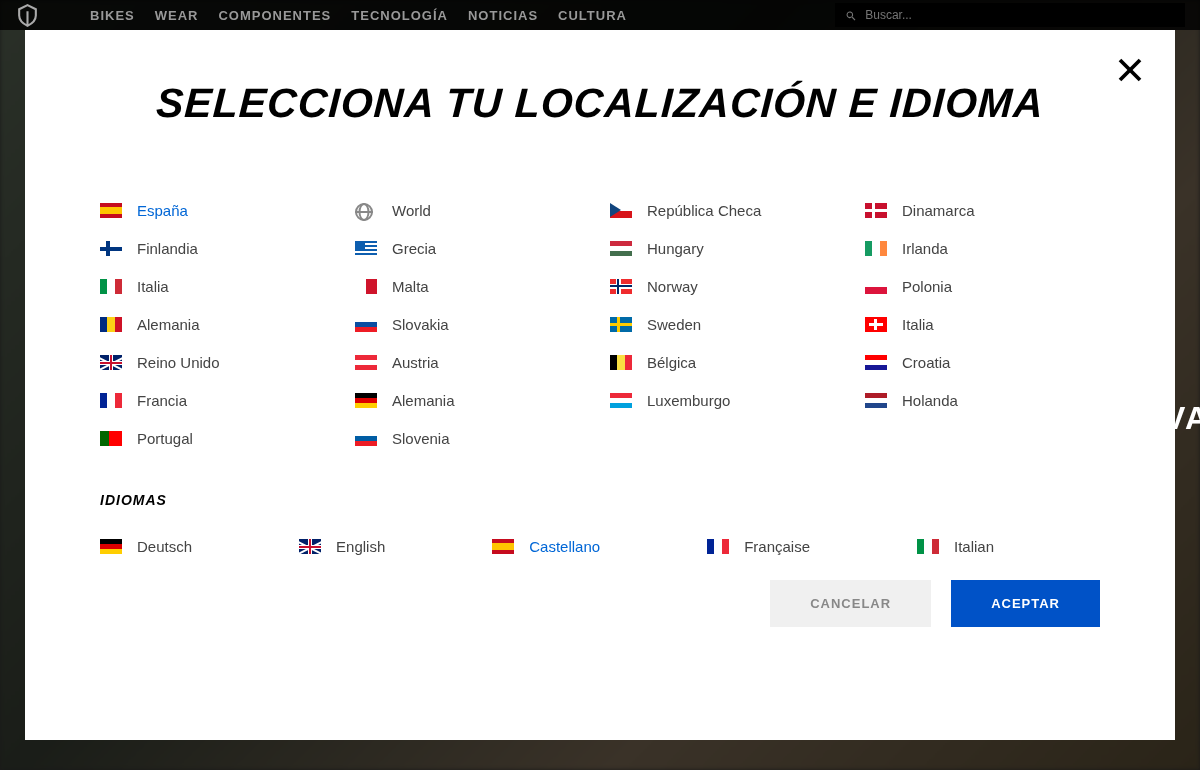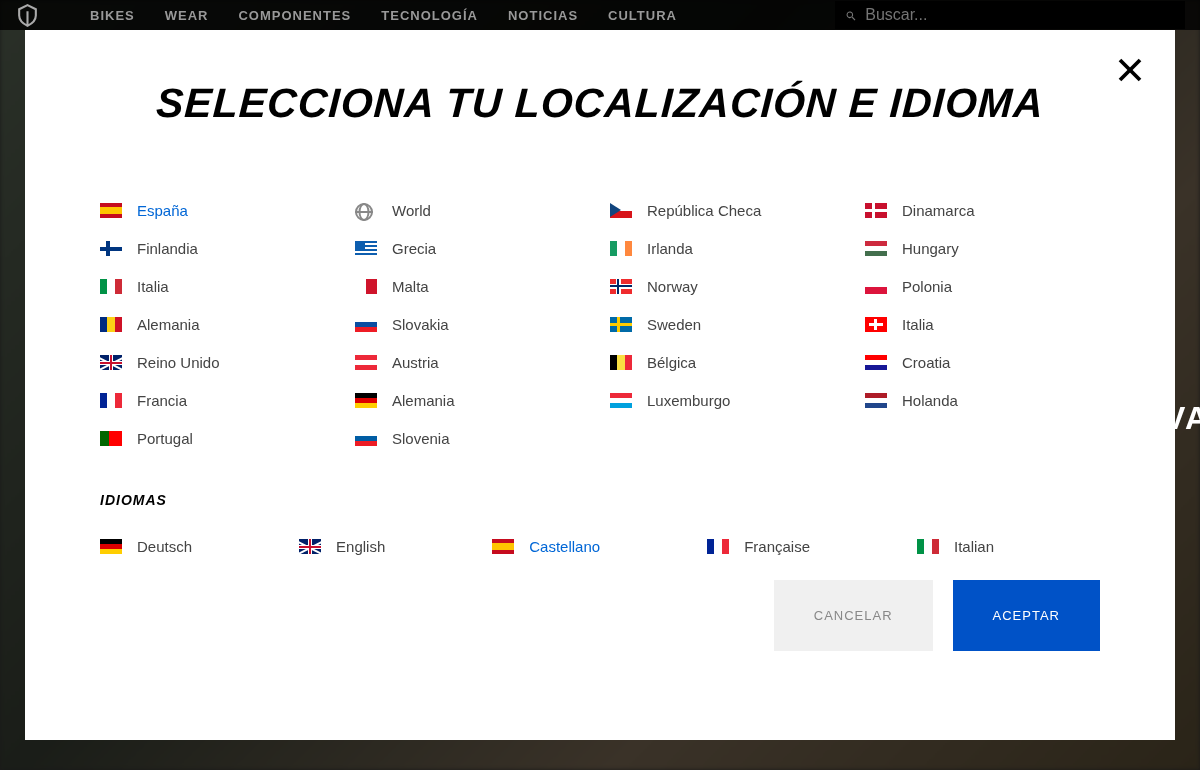--- a/index.html
+++ b/index.html
@@ -2,45 +2,45 @@
 <html><head>
 <meta charset="utf-8">
 <style>
 *{margin:0;padding:0;box-sizing:border-box;font-family:Arial,Helvetica,sans-serif}
 body{width:1200px;height:770px;background:#1a1a1a;position:relative;overflow:hidden}
 .bgpic{position:absolute;inset:0;background:linear-gradient(135deg,#2a3028 0%,#1a1d18 40%,#3a3228 70%,#2a2418 100%);filter:blur(2px)}
 .bgtxt{position:absolute;right:-10px;top:400px;color:#fff;font-size:32px;font-weight:900;letter-spacing:2px}
 .header{position:absolute;top:0;left:0;right:0;height:30px;background:rgba(0,0,0,.8);display:flex;align-items:center;padding:0 15px}
 .logo{width:25px;height:25px;margin-right:50px}
 .logo svg{stroke:#aaa;fill:none;stroke-width:2}
-.nav{display:flex;gap:30px;flex:1}
+.nav{display:flex;gap:20px;flex:1}
 .nav-item{color:#999;font-size:13px;font-weight:700;letter-spacing:1px;cursor:pointer;text-transform:uppercase}
 .search-wrap{display:flex;align-items:center;gap:8px;margin-left:auto;background:#000;padding:5px 10px;width:350px}
 .search-icon{width:13px;height:13px}
 .search-icon svg{fill:#777}
-.search-input{background:transparent;border:none;color:#eab308;font-size:16px;outline:none;width:100%}
+.search-input{background:transparent;border:none;color:#eab308;font-size:12px;outline:none;width:100%}
 .modal{position:absolute;top:30px;left:25px;right:25px;bottom:30px;background:#fff;padding:40px 50px 30px;overflow:hidden}
 .close{position:absolute;top:25px;right:30px;cursor:pointer}
 .close svg{width:30px;height:30px;stroke:#000;stroke-width:3}
 .title{text-align:center;font-size:41px;font-weight:900;font-style:italic;letter-spacing:1px;margin:10px 0 40px;text-transform:uppercase;transform:skewX(-3deg)}
 .tabs{display:flex;gap:95px;border-bottom:1px solid #ddd;padding-left:25px}
 .tab{font-size:15px;font-weight:900;font-style:italic;color:#999;padding:10px 0 14px;cursor:pointer;text-transform:uppercase;letter-spacing:.5px}
 .tab.active{color:#000;border-bottom:2px solid #000;margin-bottom:-1px}
 .countries{display:grid;grid-template-columns:repeat(4,1fr);column-gap:20px;row-gap:21px;padding:35px 25px 25px}
 .country{display:flex;align-items:center;gap:15px;cursor:pointer}
 .country span{font-size:15px;color:#444}
 .country.sel span{color:#0066d6}
 .flag{width:22px;height:15px;position:relative;flex-shrink:0}
 .sect{font-size:14px;font-weight:900;font-style:italic;letter-spacing:1px;padding:20px 0 0 25px}
 .langs{display:flex;gap:107px;padding:30px 0 25px 25px}
 .lang{display:flex;align-items:center;gap:15px;cursor:pointer}
 .lang span{font-size:15px;color:#444}
 .lang.sel span{color:#0066d6}
 .btns{display:flex;gap:20px;justify-content:flex-end;padding-right:25px}
-.btn{padding:28px 40px;font-size:13px;font-weight:400;letter-spacing:1px;border:none;cursor:pointer;text-transform:uppercase}
+.btn{padding:16px 40px;font-size:13px;font-weight:700;letter-spacing:1px;border:none;cursor:pointer;text-transform:uppercase}
 .btn-cancel{background:#f0f0f0;color:#888}
 .btn-accept{background:#0052c7;color:#fff}
 .globe{border:2px solid #888;border-radius:50%;width:18px;height:18px;position:relative}
 .globe:before{content:'';position:absolute;left:50%;top:-2px;bottom:-2px;width:7px;border:2px solid #888;border-radius:50%;transform:translateX(-50%)}
 .globe:after{content:'';position:absolute;left:-2px;right:-2px;top:50%;height:0;border-top:2px solid #888;transform:translateY(-50%)}
 </style>
 </head>
 <body>
 
 <div class="bgpic"></div>
@@ -119,37 +119,37 @@
       <div class="country">
         <div class="flag">
           <div style="background:repeating-linear-gradient(#0d5eaf 0 2px,#fff 2px 4px);height:100%;position:relative">
             <div style="position:absolute;top:0;left:0;width:10px;height:8px;background:#0d5eaf"></div>
           </div>
         </div>
         <span>Grecia</span>
       </div>
       <div class="country">
         <div class="flag">
+          <div style="height:100%">
+            <div style="height:33%;background:#cd2a3e"></div>
+            <div style="height:34%;background:#fff"></div>
+            <div style="height:33%;background:#436f4d"></div>
+          </div>
+        </div>
+        <span>Hungary</span>
+      </div>
+      <div class="country">
+        <div class="flag">
           <div style="display:flex;height:100%">
             <div style="flex:1;background:#169b62"></div>
             <div style="flex:1;background:#fff"></div>
             <div style="flex:1;background:#ff883e"></div>
           </div>
         </div>
         <span>Irlanda</span>
-      </div>
-      <div class="country">
-        <div class="flag">
-          <div style="height:100%">
-            <div style="height:33%;background:#cd2a3e"></div>
-            <div style="height:34%;background:#fff"></div>
-            <div style="height:33%;background:#436f4d"></div>
-          </div>
-        </div>
-        <span>Hungary</span>
       </div>
       <div class="country">
         <div class="flag">
           <div style="display:flex;height:100%">
             <div style="flex:1;background:#009246"></div>
             <div style="flex:1;background:#fff"></div>
             <div style="flex:1;background:#ce2b37"></div>
           </div>
         </div>
         <span>Italia</span>

